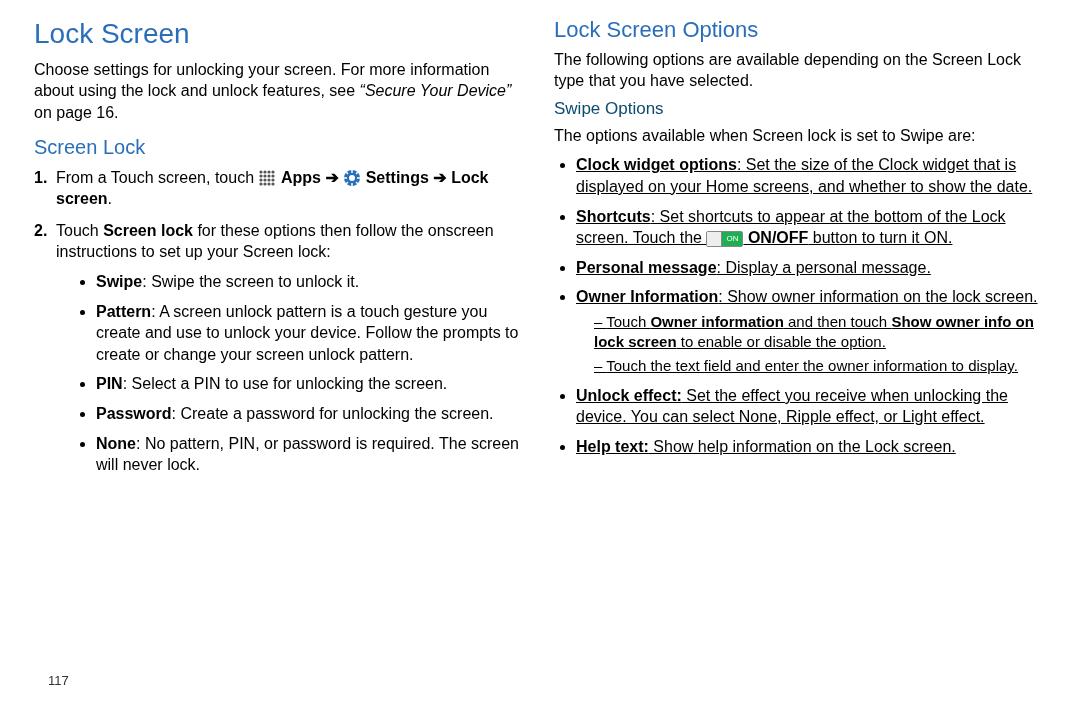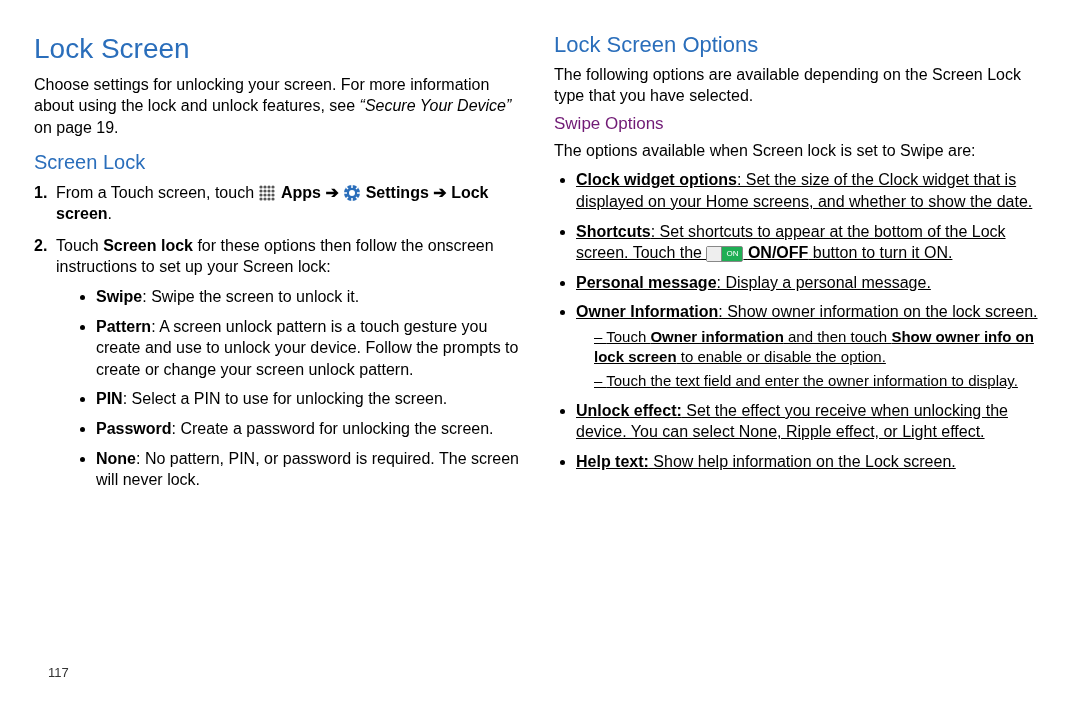--- a/index.html
+++ b/index.html
@@ -8,21 +8,21 @@
     color: #000;
     margin: 0;
     padding: 0;
     width: 1080px;
     height: 720px;
     overflow: hidden;
     line-height: 1.35;
   }
   .page {
     display: flex;
-    padding: 30px 20px 10px 20px;
+    padding: 15px 20px 10px 20px;
     box-sizing: border-box;
     height: 100%;
     position: relative;
   }
   .col {
     flex: 1;
     padding: 0 14px;
     box-sizing: border-box;
   }
   h1.blue-lg {
@@ -31,21 +31,21 @@
     font-size: 28px;
     margin: 0 0 6px 0;
   }
   h2.blue-md {
     color: #2a6ebb;
     font-weight: 400;
     font-size: 20px;
     margin: 10px 0 4px 0;
   }
   h3.blue-sm {
-    color: #701a75;
+    color: #0c4a6e;
     font-weight: 400;
     font-size: 17px;
     margin: 6px 0 4px 0;
   }
   p { margin: 2px 0 6px 0; }
   .italic { font-style: italic; }
   ol.steps { list-style: none; padding-left: 22px; margin: 6px 0; }
   ol.steps > li { margin-bottom: 10px; position: relative; }
   ol.steps > li .num { font-weight: bold; position: absolute; left: -22px; }
   ul.bullets { list-style: disc; padding-left: 40px; margin: 4px 0; }
@@ -71,36 +71,36 @@
   }
   .onoff .knob {
     display:inline-block; width:14px; height:14px; background:#eee; border-right:1px solid #888;
   }
   .onoff .lbl {
     display:inline-block; background:#1fae54; color:#fff; font-size:8px; padding:3px 4px 3px 4px; vertical-align:top; line-height:8px;
   }
   .pgnum {
     position: absolute;
     left: 48px;
-    bottom: 38px;
+    bottom: 30px;
     font-size: 13px;
     color: #333;
   }
 </style>
 </head>
 <body>
 
 <div class="page">
 
   <div class="col">
     <h1 class="blue-lg">Lock Screen</h1>
     <p>
       <span>Choose settings for unlocking your screen. For more information about using the lock and unlock features, see </span>
       <span class="italic">“Secure Your Device”</span>
-      <span> on page 19.</span>
+      <span> on page 16.</span>
     </p>
     <h2 class="blue-md">Screen Lock</h2>
 
     <ol class="steps">
       <li>
         <span class="num">1.</span>
         <span>From a Touch screen, touch </span>
         <span class="apps-icon">
           <svg width="18" height="18" viewBox="0 0 18 18">
             <g fill="#555">

